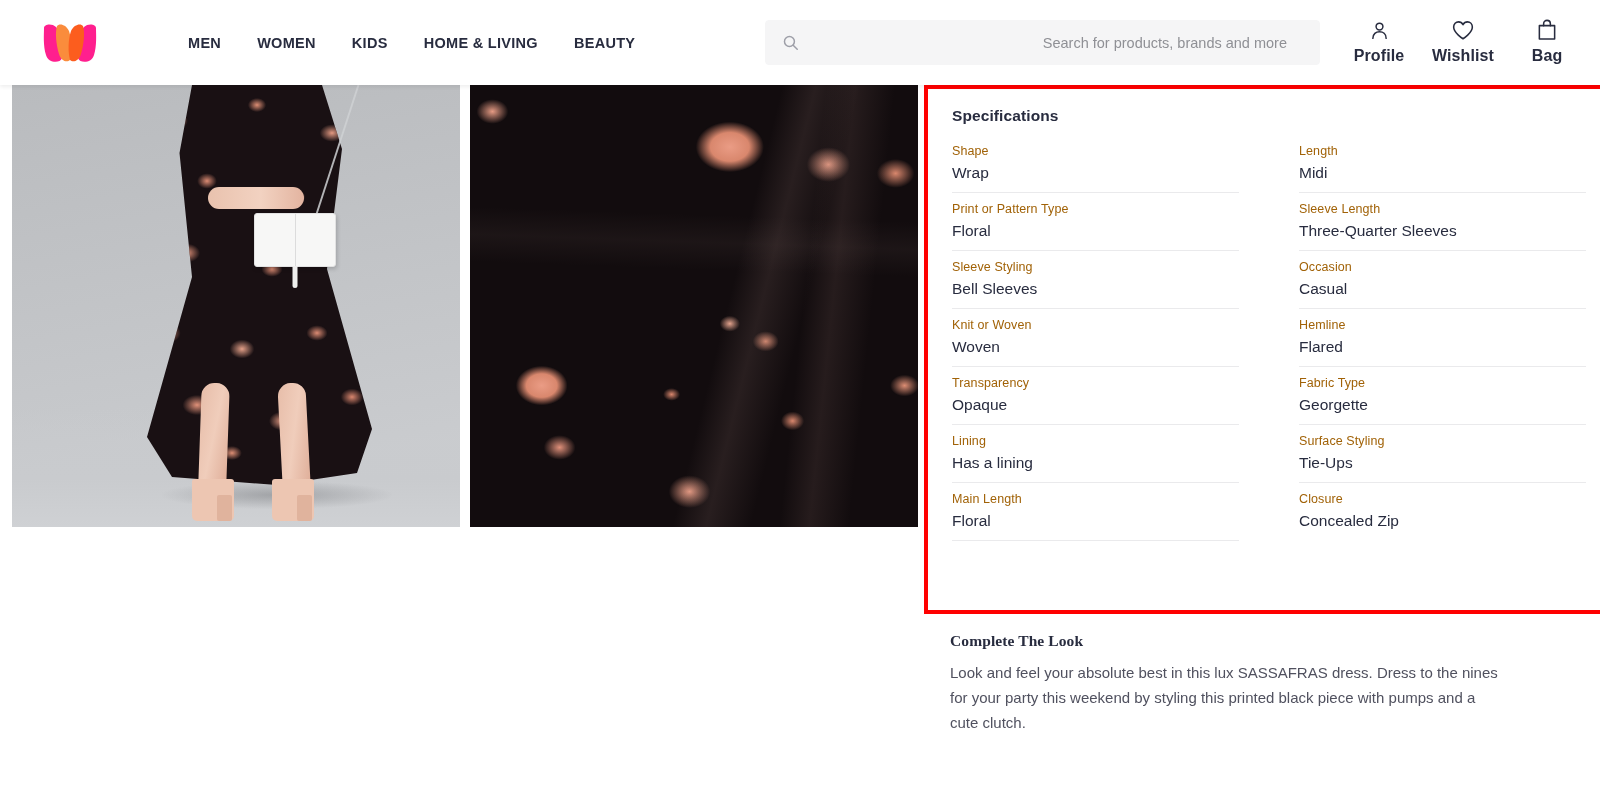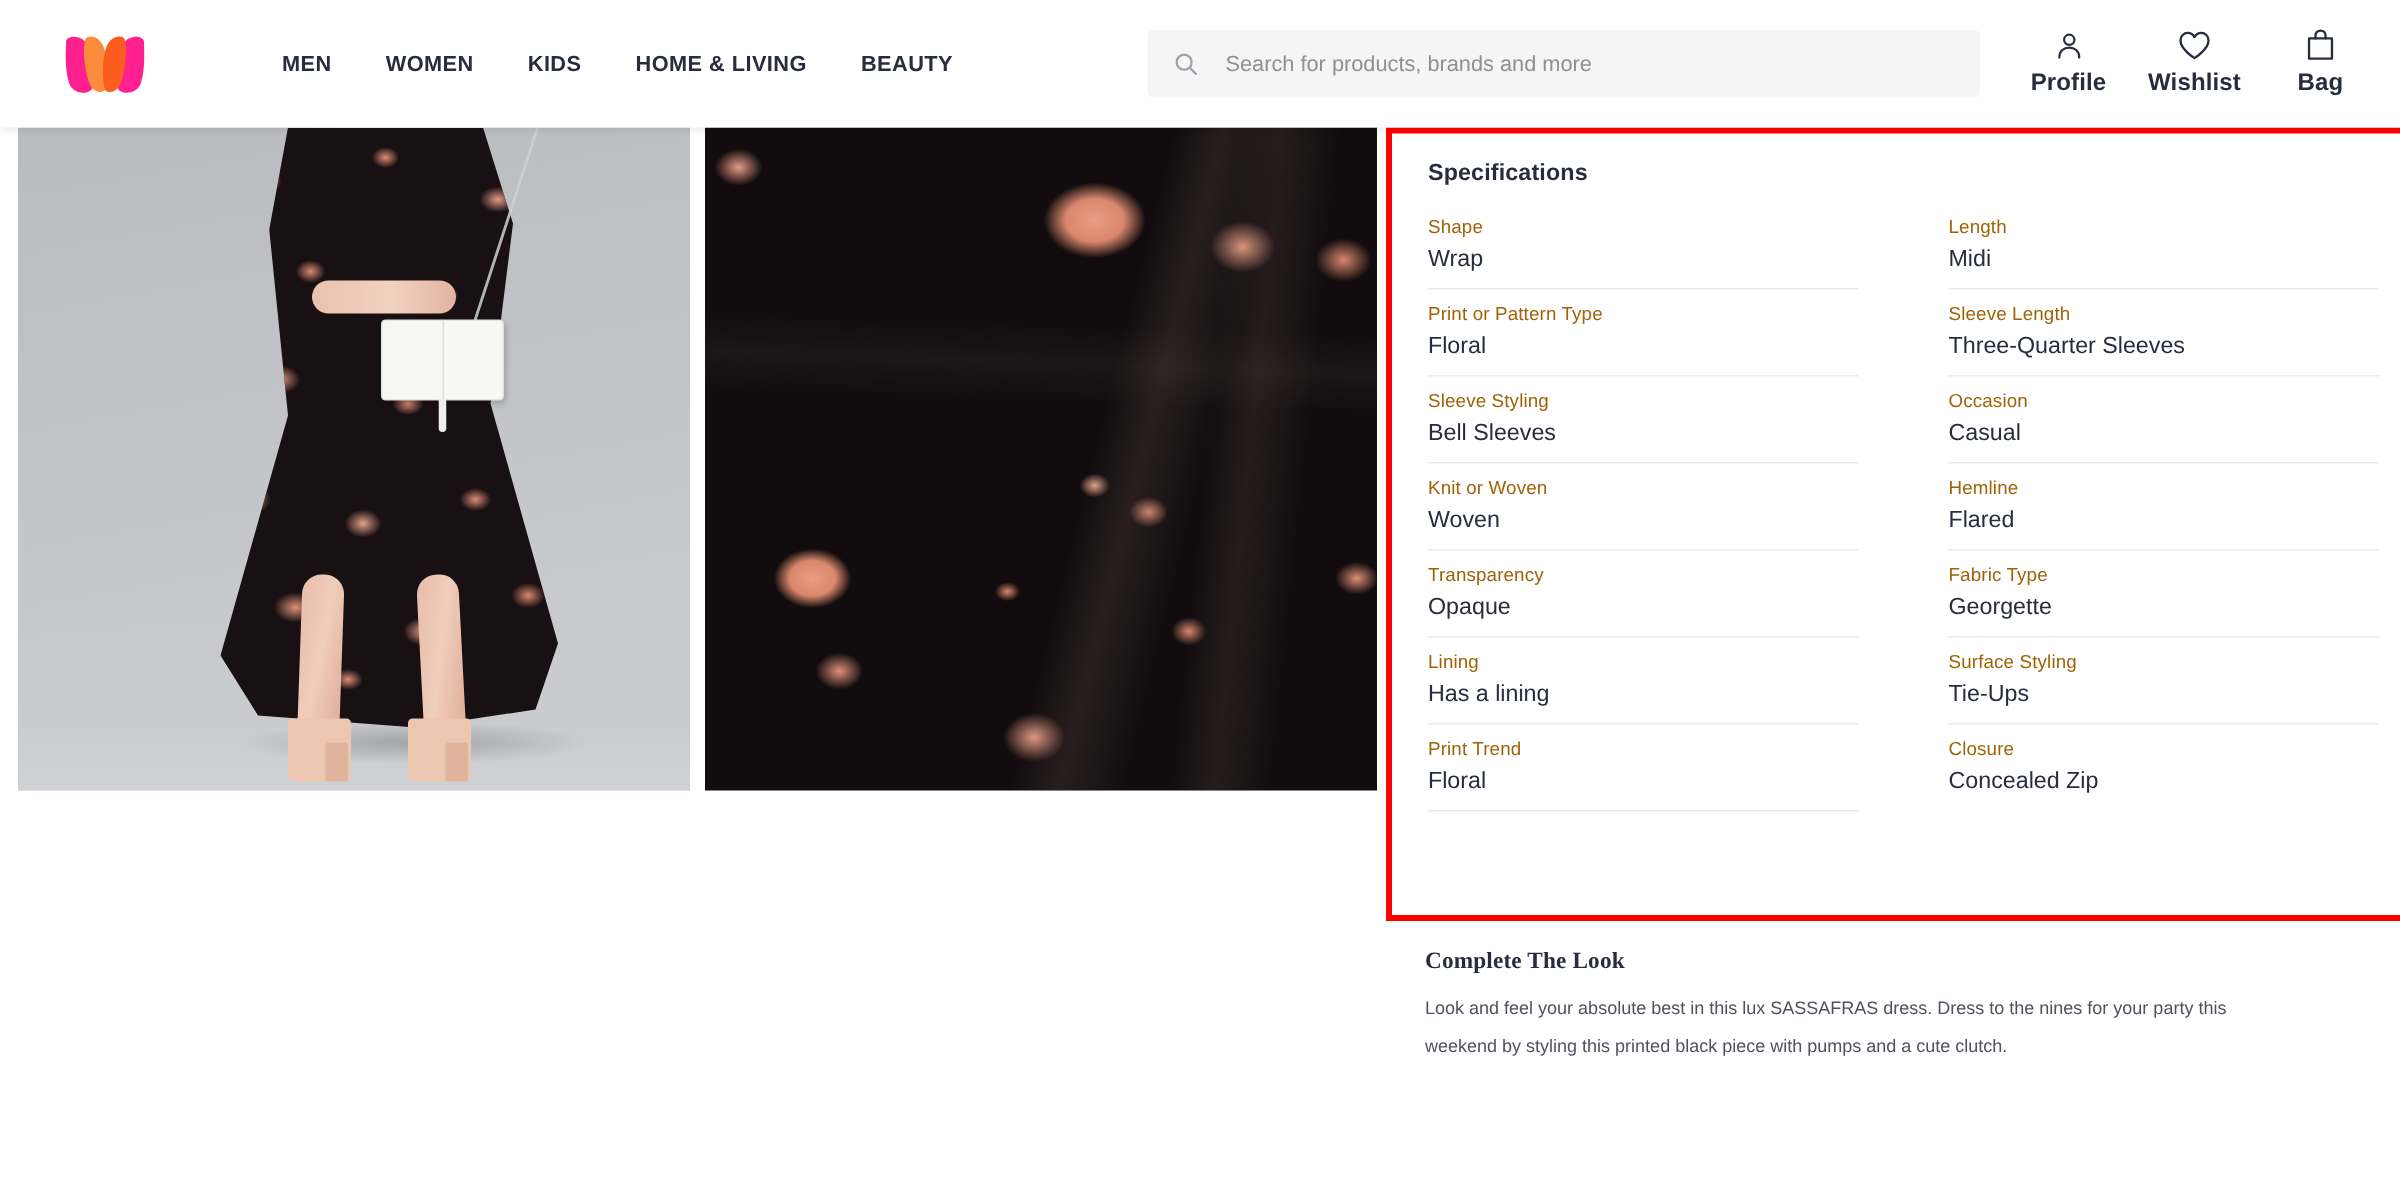--- a/index.html
+++ b/index.html
@@ -75,20 +75,21 @@
   .search-input {
     border: 0;
     outline: none;
     background: transparent;
     margin-left: 18px;
     font-family: "Liberation Sans", sans-serif;
     font-size: 14.5px;
     color: #14532d;
     width: 470px;
     height: 24px;
+    text-align: right;
   }
   .search-input::placeholder { color: #8f9095; opacity: 1; }
 
   .header-actions {
     position: absolute;
     right: 24px;
     top: 18px;
     display: flex;
     align-items: flex-start;
     gap: 26px;
@@ -291,21 +292,21 @@
   }
   .ctl-title {
     font-size: 15.5px;
     font-weight: bold;
     color: #282c3f;
     letter-spacing: 0.1px;
     font-family: Liberation Serif, serif;
   }
   .ctl-body {
     margin-top: 10px;
-    font-size: 12px;
+    font-size: 15px;
     line-height: 25px;
     color: #50515f;
     max-width: 552px;
   }
 </style>
 </head>
 <body>
 
 <header class="site-header">
 
@@ -454,21 +455,21 @@
         <div class="spec-row">
           <div class="spec-key">Lining</div>
           <div class="spec-val">Has a lining</div>
         </div>
 
         <div class="spec-row">
           <div class="spec-key">Surface Styling</div>
           <div class="spec-val">Tie-Ups</div>
         </div>
         <div class="spec-row">
-          <div class="spec-key">Print Trend</div>
+          <div class="spec-key">Main Length</div>
           <div class="spec-val">Floral</div>
         </div>
 
         <div class="spec-row no-rule">
           <div class="spec-key">Closure</div>
           <div class="spec-val">Concealed Zip</div>
         </div>
         <div class="spec-row empty"></div>
 
       </div>

